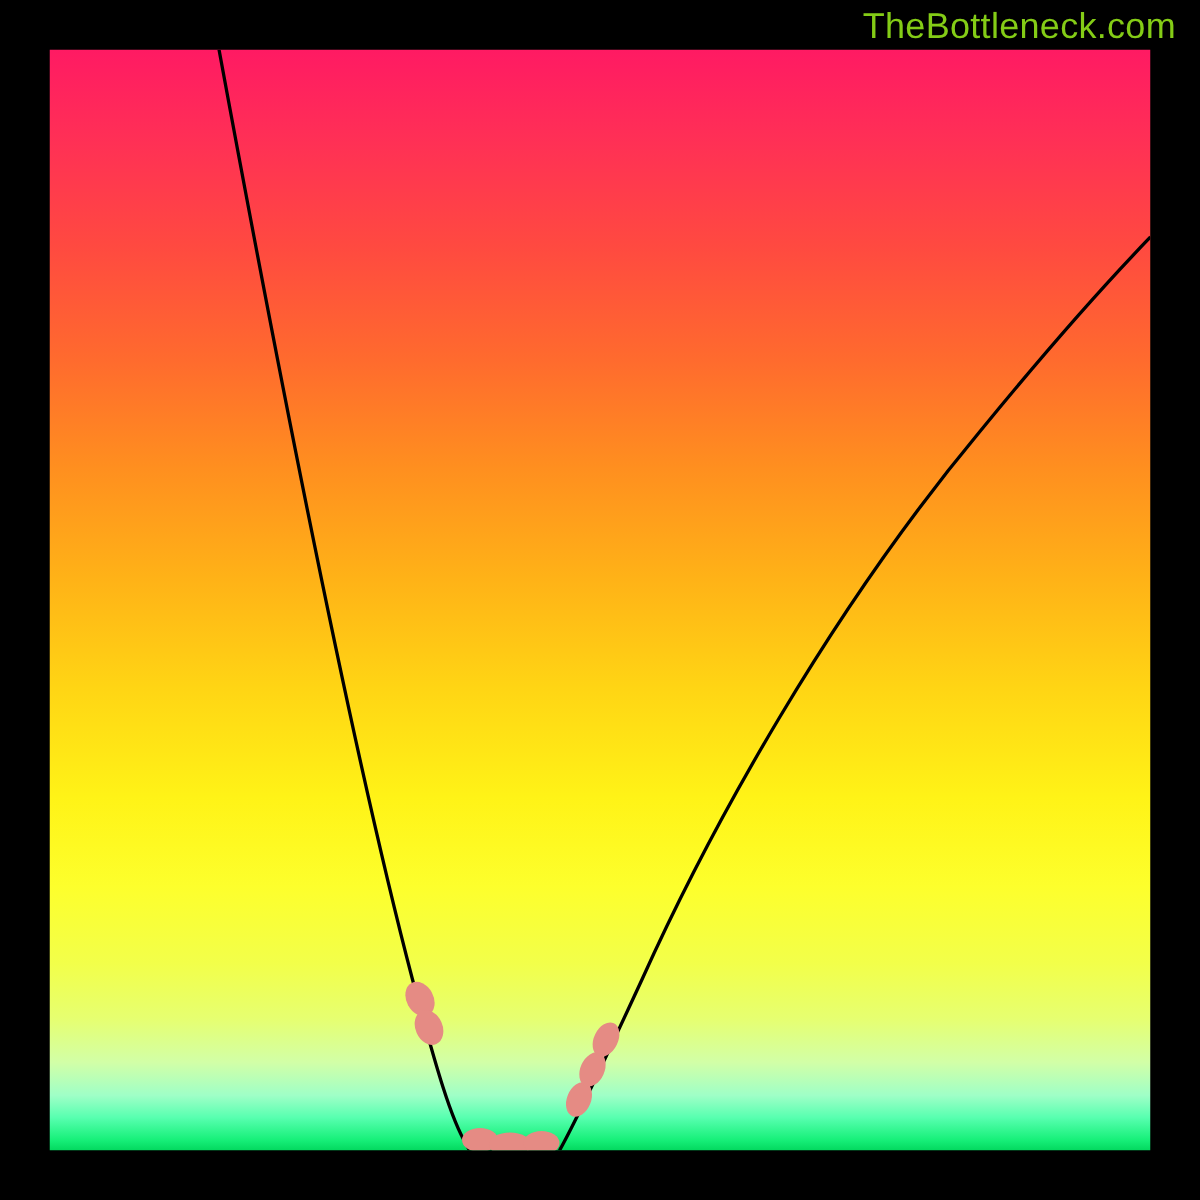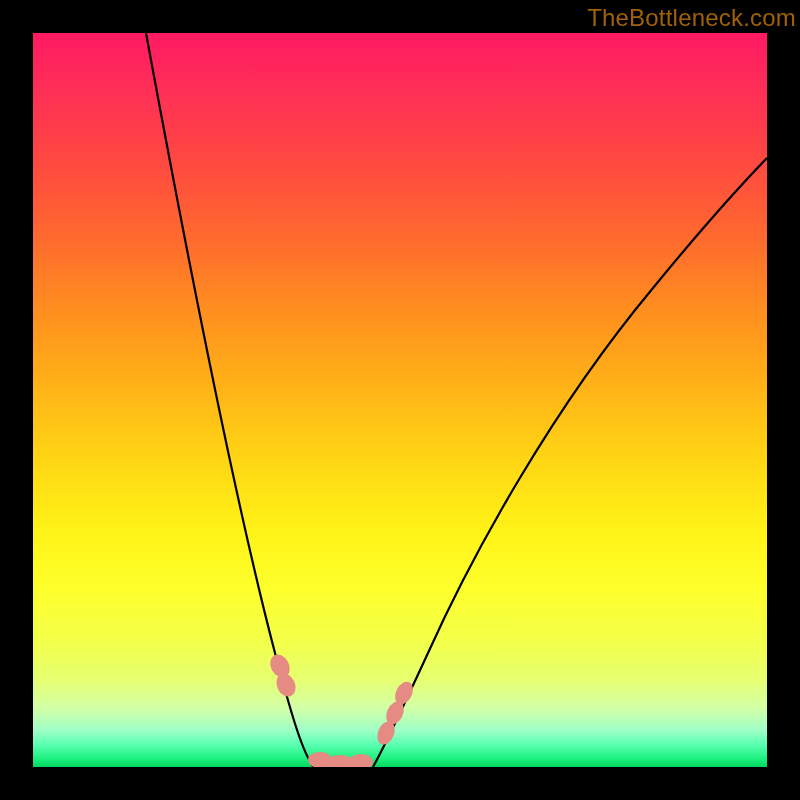--- a/index.html
+++ b/index.html
@@ -58,22 +58,22 @@
     stroke: #000;
     stroke-width: 2.2;
   }
   .marker {
     fill: #e58b84;
     stroke: none;
   }
   .watermark {
     position: absolute;
     top: 4px;
-    right: 4px;
-    color: #a16207;
+    right: 16px;
+    color: #84cc16;
     font-size: 24px;
     font-weight: 400;
     letter-spacing: 0.2px;
   }
 </style>
 </head>
 <body>
 
 <div class="frame">
   <div class="plot-area">

